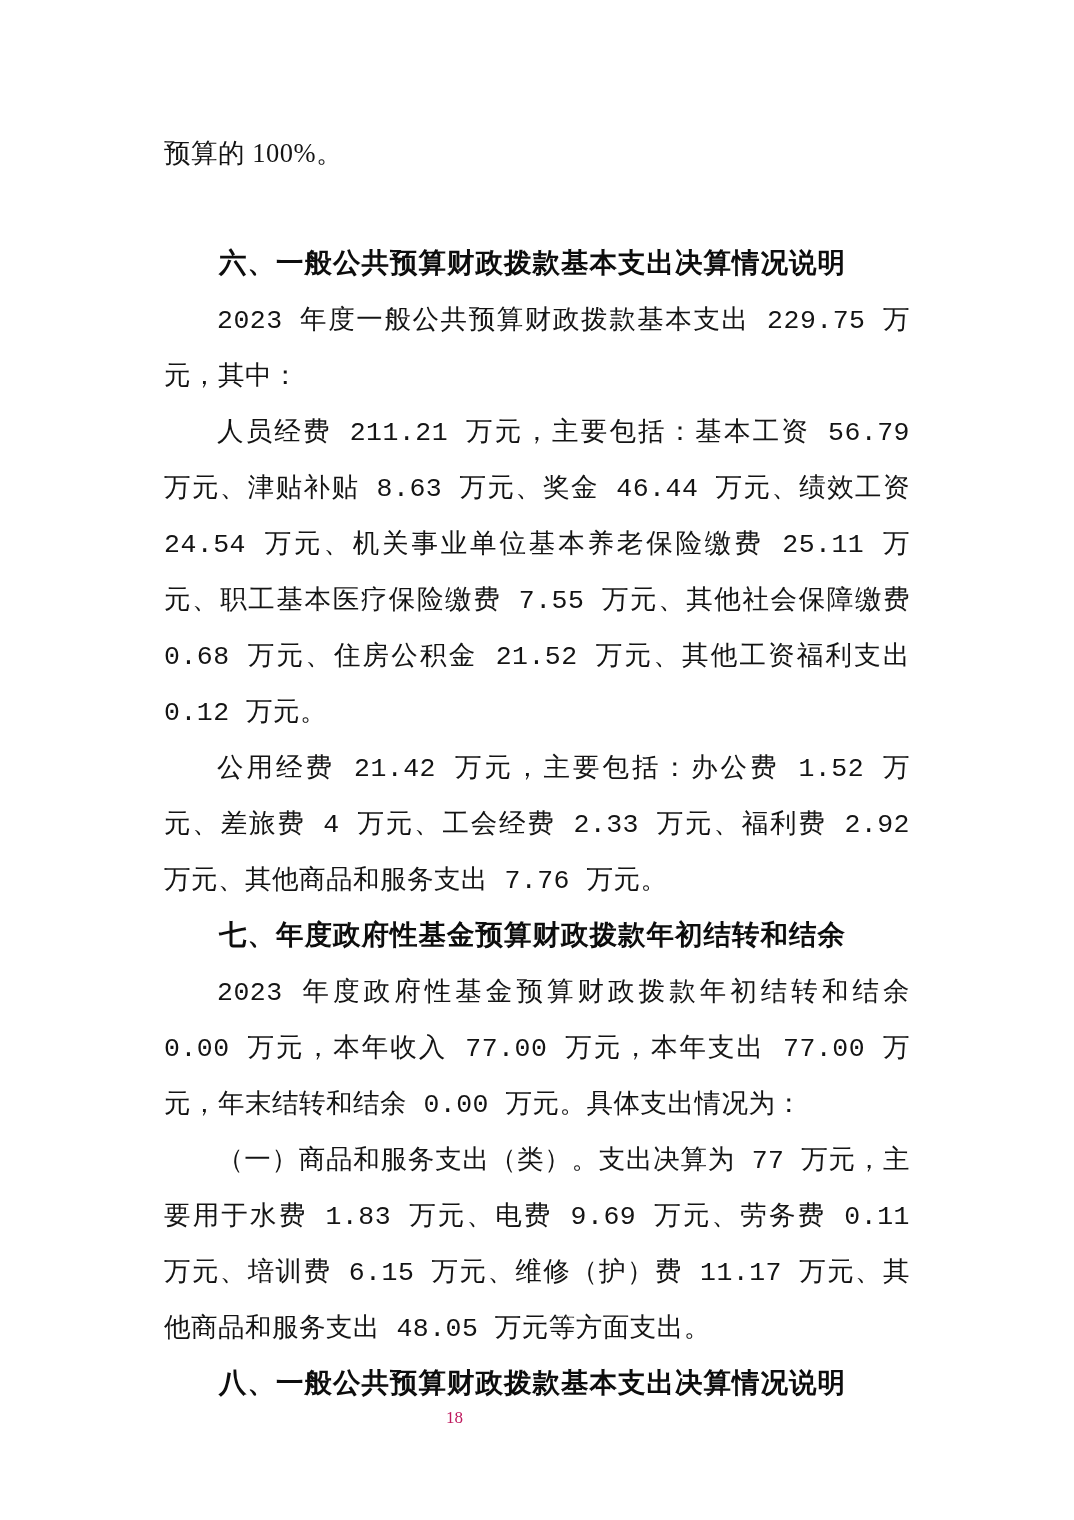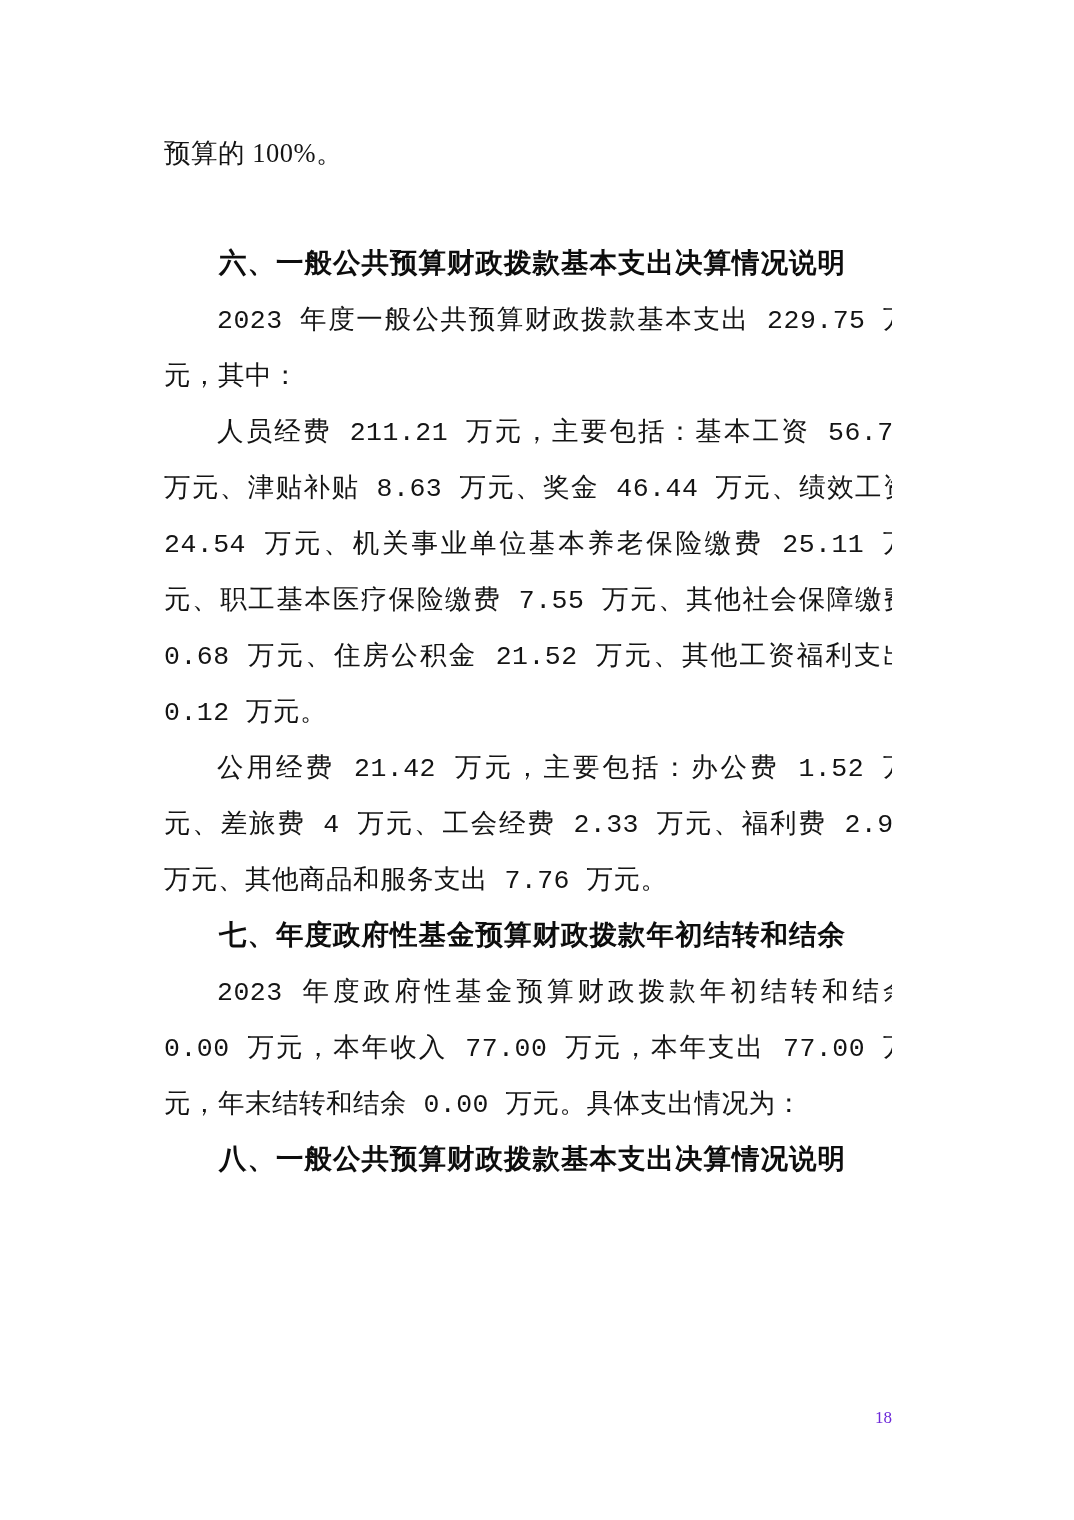--- a/index.html
+++ b/index.html
@@ -8,20 +8,21 @@
     background: #ffffff;
   }
   .page {
     position: relative;
     width: 892px;
     height: 1520px;
     background: #ffffff;
     overflow: hidden;
     color: #141414;
     font-family: "Liberation Serif", "DejaVu Serif", serif;
+    padding-left: 17px;
   }
   .content {
     position: absolute;
     left: 164px;
     top: 125px;
     width: 746px;
   }
   .content p {
     margin: 0;
     font-size: 26.5px;
@@ -45,24 +46,24 @@
     text-indent: 2em;
     letter-spacing: 1px;
     text-align: left;
     color: #0d0d0d;
   }
   .page-number {
     position: absolute;
     top: 1404px;
     left: 0;
     width: 100%;
-    text-align: right;
+    text-align: center;
     font-size: 17px;
     line-height: 28px;
-    color: #6d28d9;
+    color: #be185d;
     font-family: "Liberation Serif", "DejaVu Serif", serif;
   }
 </style>
 </head>
 <body>
 
 <div class="page">
 
   <div class="content">
 
@@ -75,20 +76,21 @@
     <p class="indent">2023 年度一般公共预算财政拨款基本支出 229.75 万元，其中：</p>
 
     <p class="indent">人员经费 211.21 万元，主要包括：基本工资 56.79 万元、津贴补贴 8.63 万元、奖金 46.44 万元、绩效工资 24.54 万元、机关事业单位基本养老保险缴费 25.11 万元、职工基本医疗保险缴费 7.55 万元、其他社会保障缴费 0.68 万元、住房公积金 21.52 万元、其他工资福利支出 0.12 万元。</p>
 
     <p class="indent">公用经费 21.42 万元，主要包括：办公费 1.52 万元、差旅费 4 万元、工会经费 2.33 万元、福利费 2.92 万元、其他商品和服务支出 7.76 万元。</p>
 
     <h2 class="heading">七、年度政府性基金预算财政拨款年初结转和结余</h2>
 
     <p class="indent">2023 年度政府性基金预算财政拨款年初结转和结余 0.00 万元，本年收入 77.00 万元，本年支出 77.00 万元，年末结转和结余 0.00 万元。具体支出情况为：</p>
 
+    <p class="indent">（一）商品和服务支出（类）。支出决算为 77 万元，主要用于水费 1.83 万元、电费 9.69 万元、劳务费 0.11 万元、培训费 6.15 万元、维修（护）费 11.17 万元、其他商品和服务支出 48.05 万元等方面支出。</p>
 
     <h2 class="heading">八、一般公共预算财政拨款基本支出决算情况说明</h2>
 
   </div>
 
   <div class="page-number">18</div>
 
 </div>
 
 </body></html>

